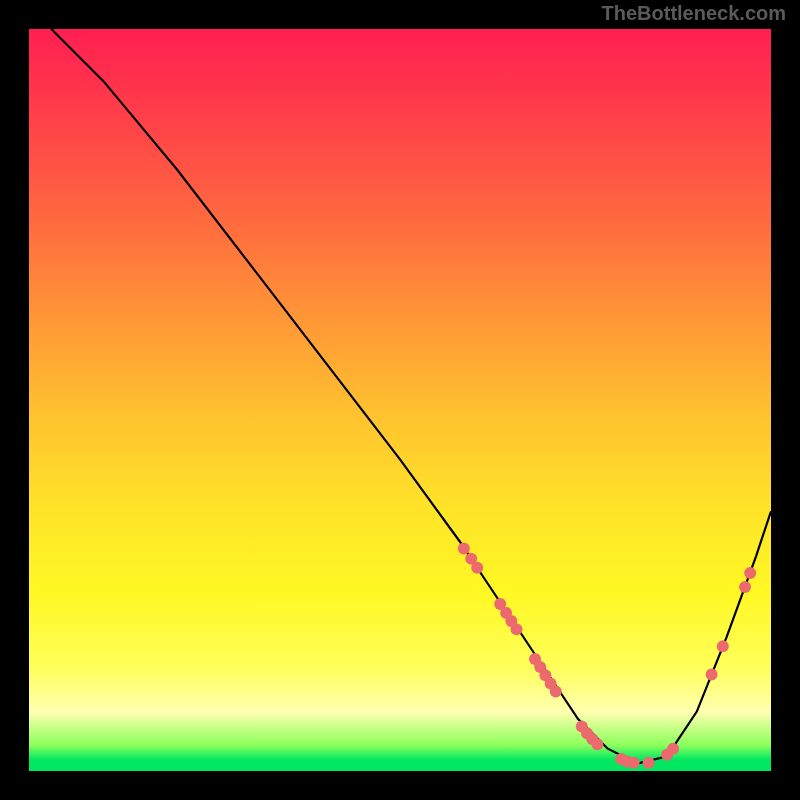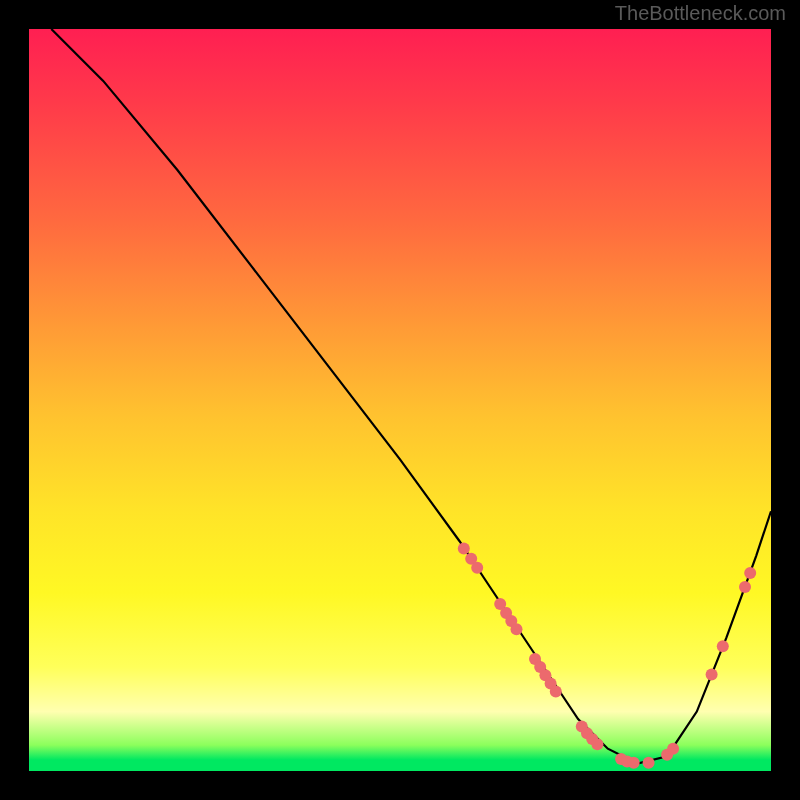--- a/index.html
+++ b/index.html
@@ -16,21 +16,21 @@
     height: 800px;
     background: #000;
     position: relative;
   }
   .watermark {
     position: absolute;
     top: 2px;
     right: 14px;
     color: #5a5a5a;
     font-size: 20px;
-    font-weight: normal;
+    font-weight: bold;
     z-index: 10;
   }
   .plot-area {
     position: absolute;
     left: 29px;
     top: 29px;
     width: 742px;
     height: 742px;
   }
   

